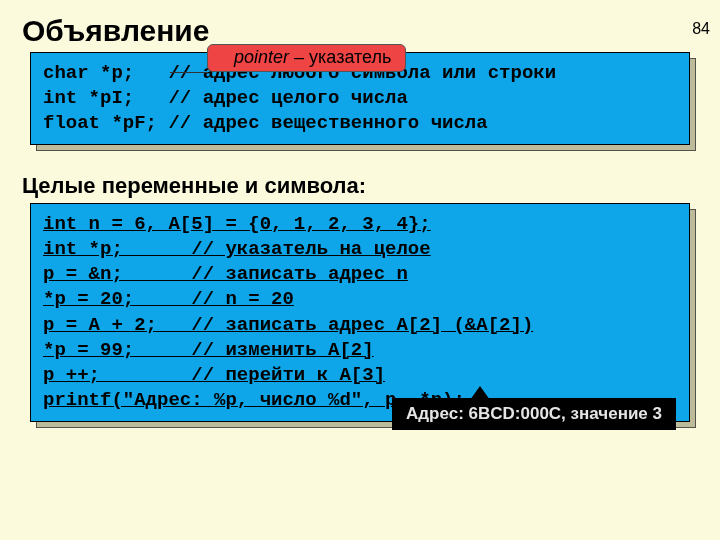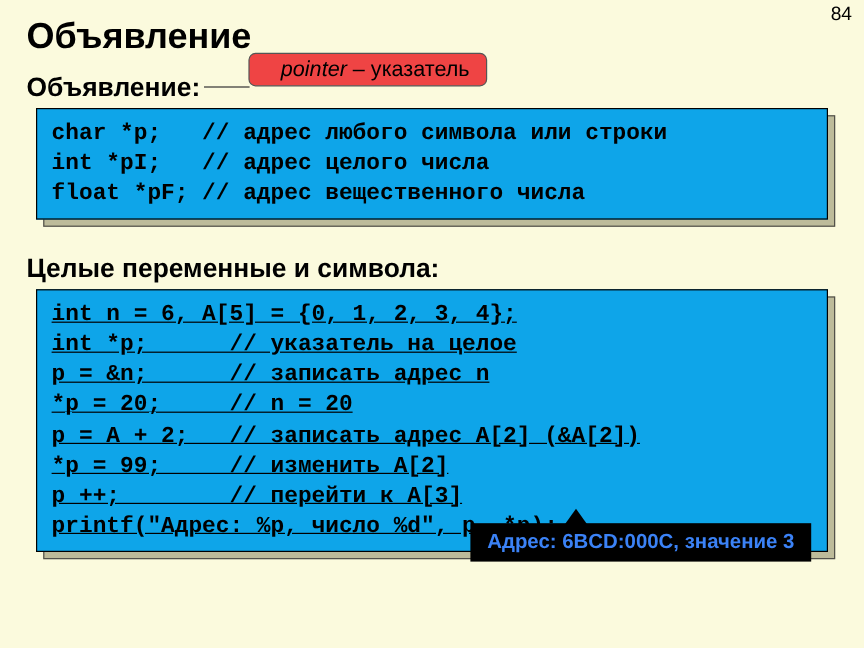--- a/index.html
+++ b/index.html
@@ -6,21 +6,21 @@
   html, body {
     margin: 0; padding: 0;
     width: 720px; height: 540px;
     background: #fbfadd;
     font-family: Arial, Helvetica, sans-serif;
     color: #000;
     position: relative;
   }
   .page-num {
     position: absolute;
-    top: 4px; right: 10px;
+    top: 20px; right: 10px;
     font-size: 16px;
   }
   .title {
     font-size: 30px;
     font-weight: bold;
     margin: 14px 0 2px 22px;
   }
   .section-row {
     position: relative;
     margin: 0 0 0 22px;
@@ -68,21 +68,21 @@
     font-family: "Courier New", monospace;
     font-size: 19px;
     font-weight: bold;
     line-height: 1.32;
     white-space: pre;
     z-index: 1;
   }
   .callout-black {
     position: absolute;
     background: #000;
-    color: #3b82f6;
+    color: #e5e5e5;
     font-weight: bold;
     font-size: 17px;
     padding: 6px 14px;
     border-radius: 0;
     z-index: 4;
     white-space: nowrap;
   }
   .callout-tri {
     position: absolute;
     width: 0; height: 0;
@@ -93,21 +93,20 @@
   }
 </style>
 </head>
 <body>
 
 <div class="page-num">84</div>
 
 <div class="title">Объявление</div>
 
 <div class="section-row">
-  <div class="subtitle">Объявление:</div>
   <div class="callout-line"></div>
   <div class="callout">
     <span class="it">pointer</span><span> – указатель</span>
   </div>
 </div>
 
 <div class="codebox-wrap">
   <div class="codebox-shadow"></div>
   <div class="codebox">char *p;   // адрес любого символа или строки
 int *pI;   // адрес целого числа

